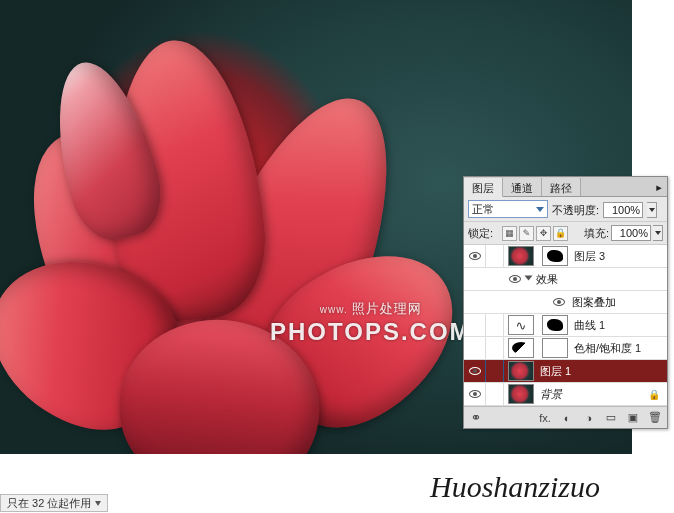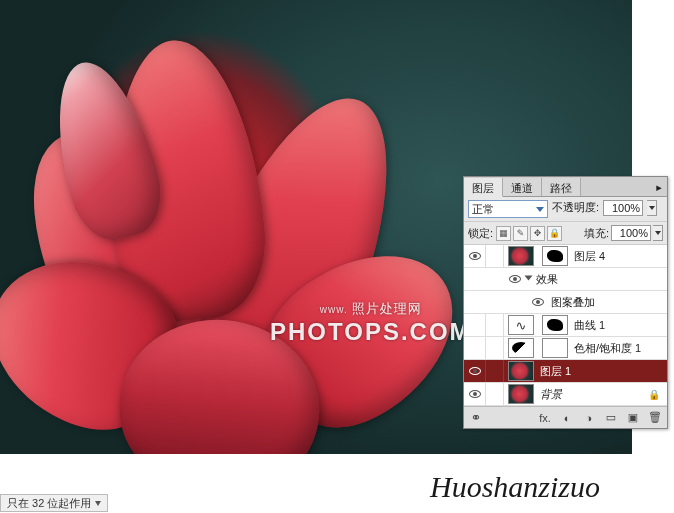--- a/index.html
+++ b/index.html
@@ -44,50 +44,50 @@
   .layers-panel {
     position: absolute; left: 463px; top: 176px; width: 205px;
     background: #e8e8e8; border: 1px solid #888; font-size: 11px; color: #222;
     box-shadow: 1px 1px 3px rgba(0,0,0,0.3);
   }
   .panel-tabs { display: flex; background: #d0d0d0; border-bottom: 1px solid #999; height: 20px; align-items: center; }
   .panel-tab { padding: 3px 8px 0; border-right: 1px solid #aaa; background: #d8d8d8; cursor: default; }
   .panel-tab.active { background: #e8e8e8; border-bottom: 1px solid #e8e8e8; position: relative; top: 1px; }
   .panel-menu { margin-left: auto; width: 16px; text-align: center; padding-top: 2px; }
 
-  .opacity-row { display: flex; align-items: flex-start; padding: 3px 4px; gap: 4px; border-bottom: 1px solid #ccc; }
+  .opacity-row { display: flex; align-items: flex-end; padding: 3px 4px; gap: 4px; border-bottom: 1px solid #ccc; }
   .blend-select { background: #fff; border: 1px solid #7a9cc6; height: 18px; width: 80px; padding: 0 3px; display: flex; align-items: center; justify-content: space-between; }
   .blend-select .arrow { width: 0; height: 0; border-left: 4px solid transparent; border-right: 4px solid transparent; border-top: 5px solid #3b6ea5; }
   .pct-box { background: #fff; border: 1px solid #999; width: 40px; height: 16px; padding: 0 2px; display: flex; align-items: center; justify-content: flex-end; }
   .pct-arrow { width: 10px; height: 16px; border: 1px solid #999; border-left: none; background: #eee; display: flex; align-items: center; justify-content: center; }
   .pct-arrow::after { content: ""; border-left: 3px solid transparent; border-right: 3px solid transparent; border-top: 4px solid #333; }
 
   .lock-row { display: flex; align-items: center; padding: 3px 4px; gap: 3px; border-bottom: 1px solid #ccc; }
-  .lock-row .lbl { margin-right: 0; }
+  .lock-row .lbl { margin-right: 6px; }
   .lock-icons { display: flex; gap: 2px; }
   .lock-ico { width: 15px; height: 15px; border: 1px solid #aaa; background: #f4f4f4; display: flex; align-items: center; justify-content: center; font-size: 9px; color: #555; }
   .fill-side { margin-left: auto; display: flex; align-items: center; gap: 2px; }
 
   .layer-list { background: #fff; max-height: 170px; overflow: hidden; }
   .layer-row { display: flex; align-items: center; border-bottom: 1px solid #ddd; min-height: 22px; }
   .layer-row.selected { background: #7f1d1d; color: #fff; }
   .vis-col { width: 22px; height: 22px; border-right: 1px solid #ddd; display: flex; align-items: center; justify-content: center; }
   .eye { width: 12px; height: 8px; border: 1px solid #555; border-radius: 60% 60% 60% 60%; position: relative; }
   .eye::after { content: ""; position: absolute; left: 3px; top: 1px; width: 4px; height: 4px; background: #555; border-radius: 50%; }
   .link-col { width: 18px; border-right: 1px solid #ddd; height: 22px; }
   .thumb { width: 26px; height: 20px; border: 1px solid #888; margin: 1px 4px; background: #fff; display: flex; align-items: center; justify-content: center; overflow: hidden; position: relative; }
   .thumb.flower { background: radial-gradient(circle at 45% 50%, #e04050 0%, #b03040 45%, #203838 60%, #182828 100%); }
   .thumb.mask-white { background: #fff; }
   .thumb.mask-shape { background: #fff; }
   .thumb.mask-shape::after { content: ""; position: absolute; left: 4px; top: 3px; width: 16px; height: 12px; background: #000; border-radius: 40% 50% 30% 50%; }
   .thumb.adj::before { content: ""; position: absolute; inset: 3px; border-radius: 50%; background: linear-gradient(135deg, #000 50%, #fff 50%); }
   .thumb.curve::before { content: "∿"; position: absolute; inset: 0; display: flex; align-items: center; justify-content: center; font-size: 13px; color: #333; }
   .layer-name { flex: 1; padding-left: 2px; white-space: nowrap; overflow: hidden; text-overflow: ellipsis; }
   .sub-row { padding-left: 40px; }
-  .sub-row2 { padding-left: 63px; }
+  .sub-row2 { padding-left: 84px; }
   .tri { display: inline-block; width: 0; height: 0; border-top: 4px solid transparent; border-bottom: 4px solid transparent; border-left: 5px solid #555; margin-right: 3px; transform: rotate(90deg); position: relative; top: -1px; }
   .bg-lock { margin-left: auto; margin-right: 6px; font-size: 10px; }
 
   .panel-footer { display: flex; align-items: center; background: #e0e0e0; border-top: 1px solid #bbb; height: 22px; padding: 0 4px; gap: 6px; justify-content: flex-end; }
   .ft-ico { width: 16px; height: 16px; display: flex; align-items: center; justify-content: center; color: #444; font-size: 11px; }
   .ft-link { margin-right: auto; font-size: 13px; }
 
   
   .status-bar { position: absolute; left: 0; bottom: 0; height: 20px; display: flex; align-items: center; font-size: 11px; color: #333; }
   .status-seg { border: 1px solid #bbb; background: #f0f0f0; padding: 1px 6px; height: 18px; display: flex; align-items: center; }
@@ -153,21 +153,21 @@
 
   <div class="layer-list">
 
     <div class="layer-row">
       <div class="vis-col">
           <span class="eye"></span>
         </div>
       <div class="link-col"></div>
       <div class="thumb flower"></div>
       <div class="thumb mask-shape"></div>
-      <span class="layer-name">图层 4</span>
+      <span class="layer-name">图层 3</span>
     </div>
     <div class="layer-row sub-row">
       <div class="vis-col" style="border:none">
           <span class="eye"></span>
         </div>
       <span class="tri"></span>
       <span class="layer-name">效果</span>
     </div>
     <div class="layer-row sub-row2">
       <div class="vis-col" style="border:none">

